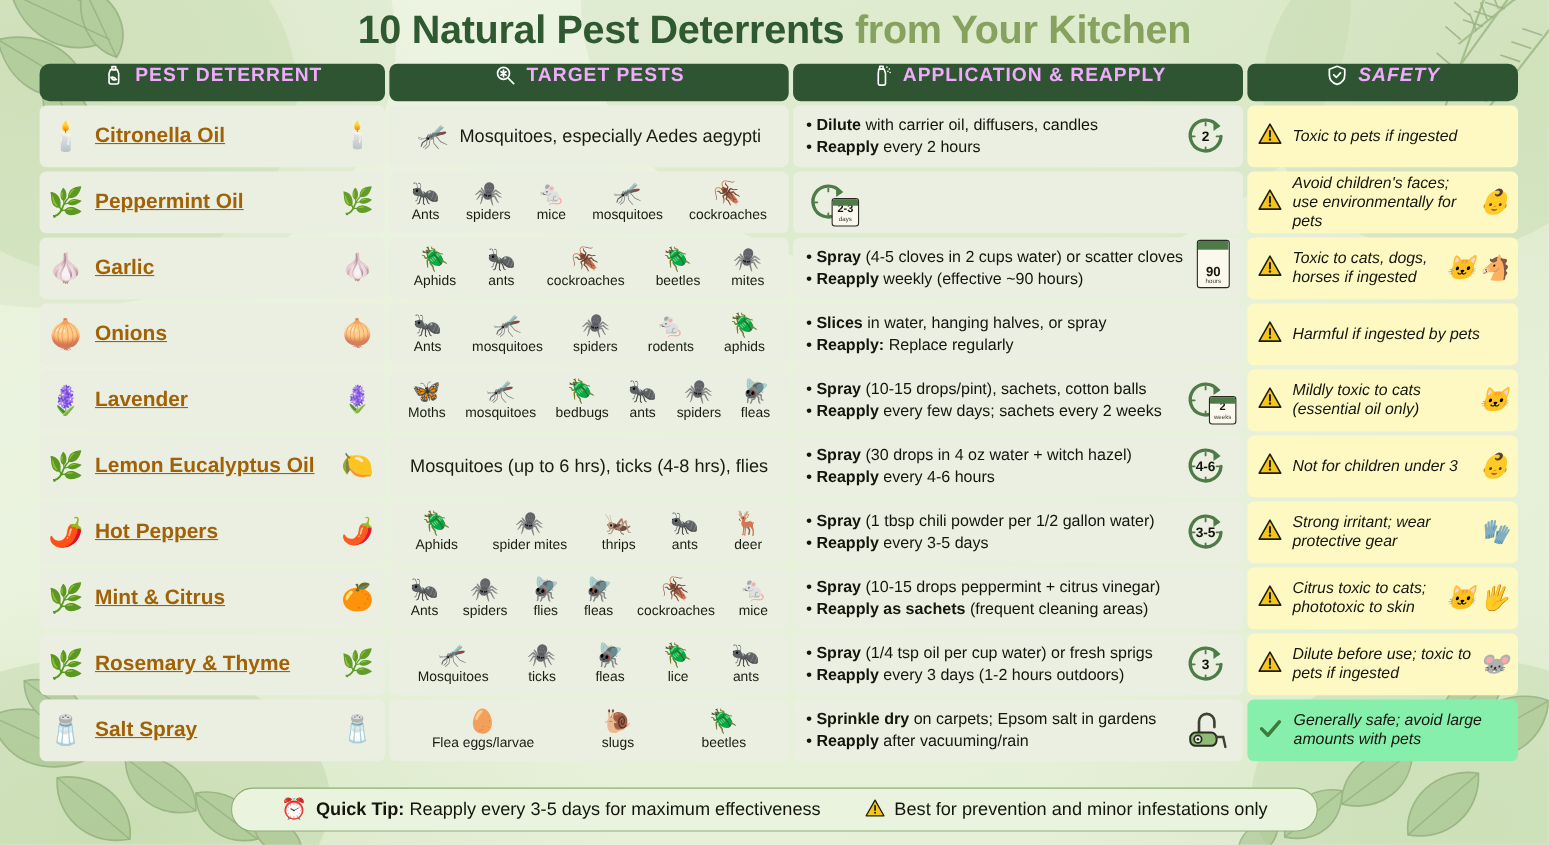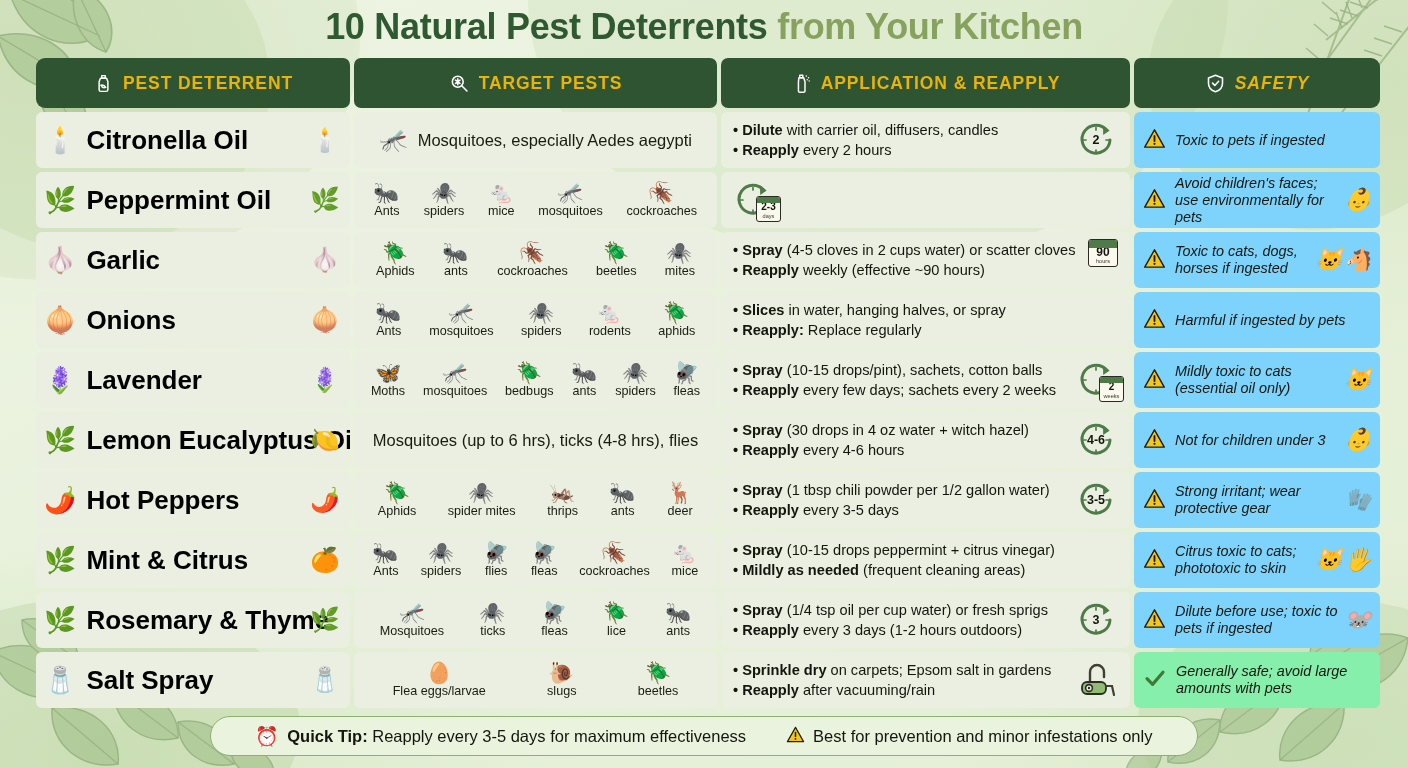--- a/index.html
+++ b/index.html
@@ -56,23 +56,23 @@
   .title .t-light { color: #86a25e; }
 
   
   .table {
     position: absolute; left: 36px; top: 58px;
     width: 1336px;
   }
   .thead { display: flex; gap: 4px; }
   .th {
     background: #2e5431;
-    color: #eab308;
-    height: 50px;
-    display: flex; align-items: center; justify-content: center; gap: 9px;
+    color: #f0abfc;
+    height: 34px;
+    display: flex; justify-content: center; gap: 9px;
     font-size: 17.5px; font-weight: 700; letter-spacing: .9px;
     border-radius: 7px;
   }
   .th:first-child { border-radius: 9px 7px 7px 9px; }
   .th:last-child  { border-radius: 7px 9px 9px 7px; }
   .th svg { display:block; }
 
   .col-1 { width: 314px; flex: 0 0 314px; }
   .col-2 { width: 363px; flex: 0 0 363px; }
   .col-3 { width: 409px; flex: 0 0 409px; }
@@ -80,27 +80,27 @@
 
   .row { display: flex; gap: 4px; margin-top: 4px; }
   .cell {
     background: #eaefe1;
     border-radius: 6px;
     height: 56px;
     display: flex; align-items: center;
     position: relative;
     overflow: hidden;
   }
-  .cell.safety { background: #7dd3fc; }
+  .cell.safety { background: #fef9c3; }
   .cell.safety.ok { background: #86efac; }
 
   
   .c-deterrent { padding: 0 10px 0 8px; justify-content: space-between; }
   .det-left { display: flex; align-items: center; gap: 10px; min-width: 0; }
-  .det-name { font-size: 26px; font-weight: 700; color: #000000; white-space: nowrap; }
+  .det-name { font-size: 19px; font-weight: 700; color: #a16207; white-space: nowrap; text-decoration: underline; }
   .det-ico  { font-size: 26px; line-height: 1; }
   .det-ico-r{ font-size: 24px; line-height: 1; opacity: .95; }
 
   
   .c-pests { padding: 0 8px; justify-content: center; }
   .pests-single { font-size: 16.5px; color: #191b11; display:flex; align-items:center; gap:10px; white-space: nowrap; }
   .pests-single .ps-ico { font-size: 23px; }
   .pest-list { display: flex; align-items: center; justify-content: space-around; width: 100%; }
   .pest { display: flex; flex-direction: column; align-items: center; gap: 0px; flex: 1 1 auto; }
   .pest .p-ico { font-size: 21px; line-height: 22px; }
@@ -407,21 +407,21 @@
               <span class="p-lbl">mites</span>
             </div>
           </div>
         </div>
         <div class="cell c-app col-3">
           <div class="bullets">
             <div class="bullet"><b>Spray</b><span> (4-5 cloves in 2 cups water) or scatter cloves</span></div>
             <div class="bullet"><b>Reapply</b><span> weekly (effective ~90 hours)</span></div>
           </div>
           <div class="app-badge">
-            <div class="cal" style="right:4px;bottom:15px;width:30px;height:28px">
+            <div class="cal" style="right:4px;bottom:4px;width:30px;height:44px">
               <div class="cal-top" style="height:8px"></div>
               <div class="cal-n" style="font-size:12px">90</div>
               <div class="cal-u">hours</div>
             </div>
           </div>
         </div>
         <div class="cell c-safety col-4 safety">
           <div class="safe-left">
             <span><svg width="23" height="23" viewBox="0 0 24 24">
                 <path d="M12 3 22.2 21H1.8z" fill="#f5c518" stroke="#1c1c14" stroke-width="1.5" stroke-linejoin="round"></path>
@@ -693,21 +693,21 @@
             </div>
             <div class="pest">
               <span class="p-ico">🐁</span>
               <span class="p-lbl">mice</span>
             </div>
           </div>
         </div>
         <div class="cell c-app col-3">
           <div class="bullets">
             <div class="bullet"><b>Spray</b><span> (10-15 drops peppermint + citrus vinegar)</span></div>
-            <div class="bullet"><b>Mildly as needed</b><span> (frequent cleaning areas)</span></div>
+            <div class="bullet"><b>Reapply as sachets</b><span> (frequent cleaning areas)</span></div>
           </div>
           <div class="app-badge"></div>
         </div>
         <div class="cell c-safety col-4 safety">
           <div class="safe-left">
             <span><svg width="23" height="23" viewBox="0 0 24 24">
                 <path d="M12 3 22.2 21H1.8z" fill="#f5c518" stroke="#1c1c14" stroke-width="1.5" stroke-linejoin="round"></path>
                 <path d="M12 9.4v5.2" stroke="#1c1c14" stroke-width="1.9" stroke-linecap="round"></path>
                 <circle cx="12" cy="17.6" r="1.15" fill="#1c1c14"></circle>
               </svg></span>

